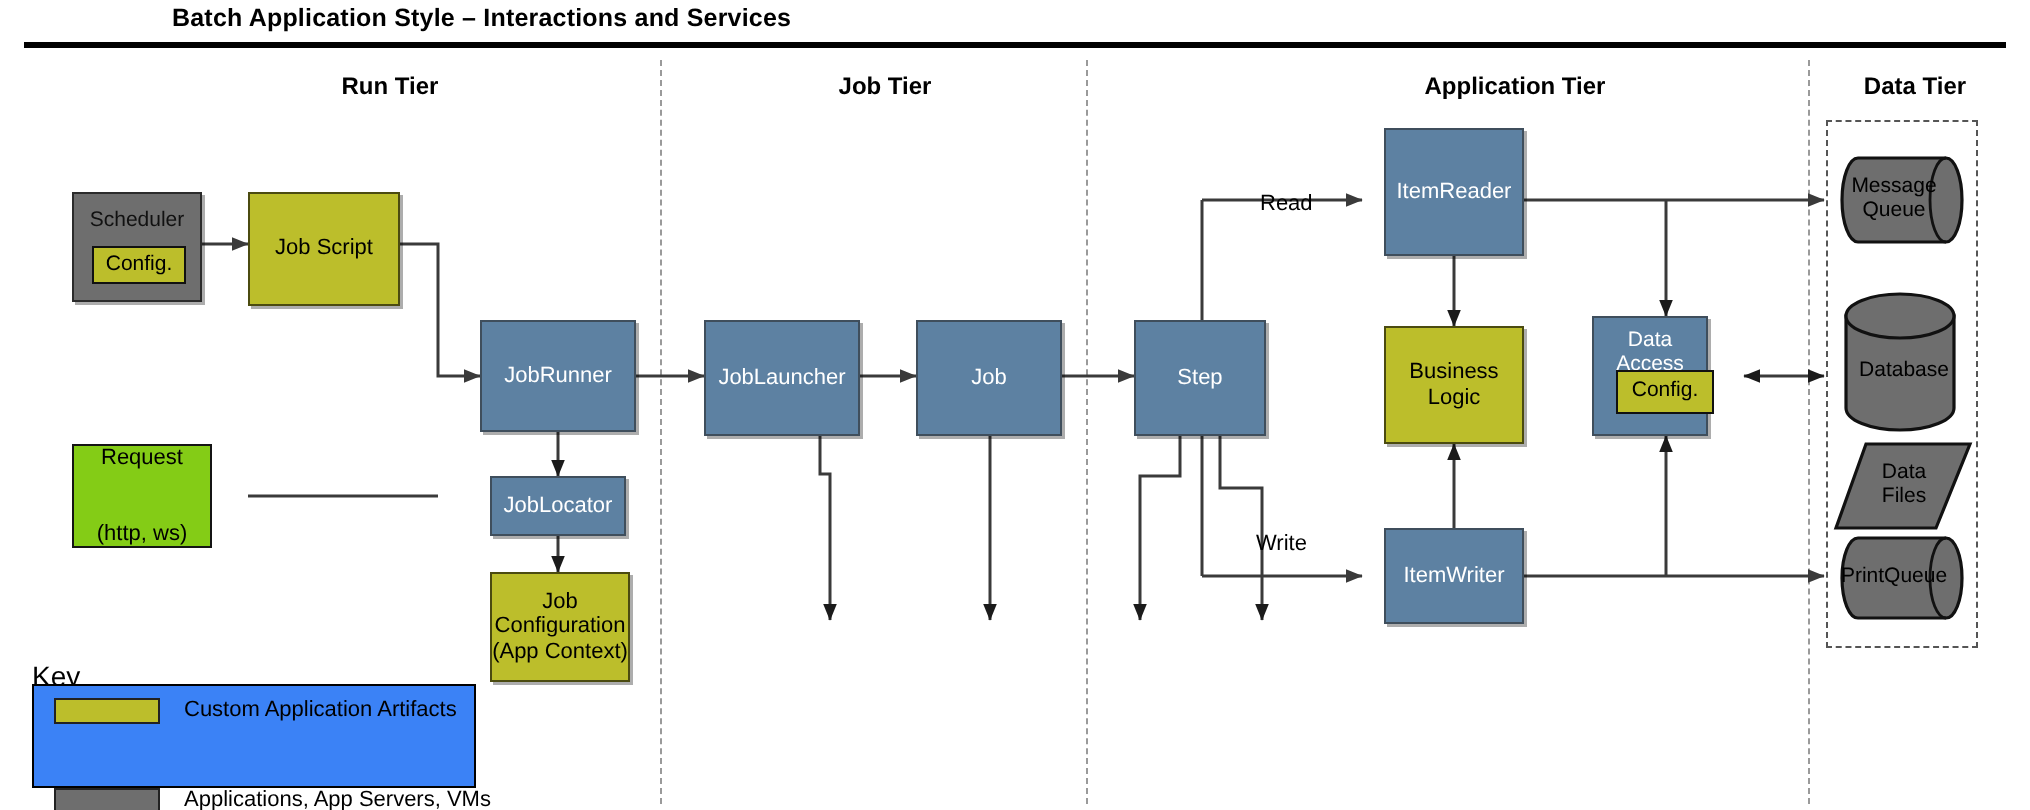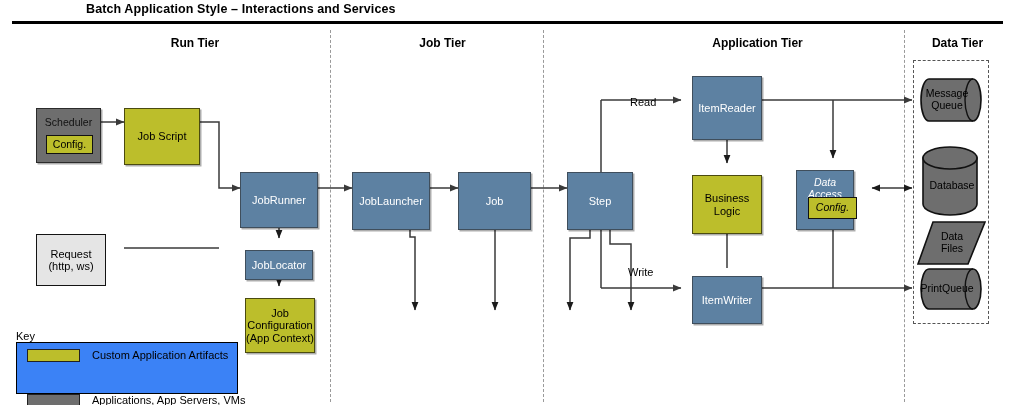--- a/index.html
+++ b/index.html
@@ -19,36 +19,35 @@
   }
   .tier-divider{position:absolute;top:30px;width:0;
     border-left:1.5px dashed #9a9a9a;}
 
   
   .node{
     position:absolute;box-sizing:border-box;
     display:flex;align-items:center;justify-content:center;
     text-align:center;line-height:1.12;
     font-size:11px;
-    margin-top:12px;
   }
   .node-blue{
     background:#5d81a2;border:1.3px solid #3f4e5c;color:#ffffff;
     box-shadow:1.5px 1.5px 0 rgba(0,0,0,.32);
   }
   .node-yellow{
     background:#bcbe2b;border:1.3px solid #4b4b10;color:#000000;
     box-shadow:1.5px 1.5px 0 rgba(0,0,0,.32);
   }
   .node-gray{
     background:#6e6e6e;border:1.3px solid #2b2b2b;color:#000000;
     box-shadow:1.5px 1.5px 0 rgba(0,0,0,.32);
   }
   .node-gray-dk{
-    background:#e5e5e5;border:1.6px solid #141414;color:#000000;
+    background:#84cc16;border:1.6px solid #141414;color:#000000;justify-content:space-between;
   }
   .inner-config{
     position:absolute;box-sizing:border-box;
     display:flex;align-items:center;justify-content:center;
     background:#bcbe2b;border:1.6px solid #111;color:#000;font-size:10.5px;
   }
   .sched-label{position:absolute;left:0;right:0;text-align:center;font-size:10.5px;color:#111;}
 
   
   .dt-dashed{
@@ -60,21 +59,21 @@
     position:absolute;display:flex;align-items:center;justify-content:center;
     text-align:center;font-size:10.5px;color:#000;line-height:1.1;
     pointer-events:none;
   }
 
   
   #wires{position:absolute;left:0;top:0;width:1015px;height:405px;}
   .edge-label{position:absolute;font-size:11px;color:#000;white-space:nowrap;}
 
   
-  .key-caption{position:absolute;left:16px;top:330px;font-size:11px;color:#000;}
+  .key-caption{position:absolute;left:16px;top:330px;font-size:14px;color:#000;}
   .key-box{position:absolute;left:16px;top:342px;width:222px;height:52px;
     box-sizing:border-box;border:1.4px solid #000;background:#3b82f6;}
   .key-row{position:absolute;left:10px;height:14px;display:flex;align-items:center;}
   .key-swatch{width:53px;height:13px;box-sizing:border-box;border:1px solid #222;}
   .key-text{margin-left:12px;font-size:11px;color:#000;white-space:nowrap;}
 </style>
 </head>
 <body>
 
 <div id="root">
@@ -181,21 +180,21 @@
   <div class="node node-blue" style="left:567px;top:160px;width:66px;height:58px;">Step</div>
 
 
   <div class="node node-blue" style="left:692px;top:64px;width:70px;height:64px;">ItemReader</div>
 
   <div class="node node-yellow" style="left:692px;top:163px;width:70px;height:59px;flex-direction:column;">
     <span>Business</span>
     <span>Logic</span>
   </div>
 
-  <div class="node node-blue" style="left:796px;top:158px;width:58px;height:60px;position:absolute;display:block;font-style:italic;">
+  <div class="node node-blue" style="left:796px;top:158px;width:58px;height:60px;position:absolute;display:block;">
     <div class="sched-label" style="top:6px;color:#fff;font-size:10.5px;">Data Access</div>
     <div class="inner-config" style="left:11px;top:26px;width:49px;height:22px;">Config.</div>
   </div>
 
   <div class="node node-blue" style="left:692px;top:264px;width:70px;height:48px;">ItemWriter</div>
 
   <div class="dt-dashed" style="left:913px;top:60px;width:76px;height:264px;"></div>
 
   <svg class="shape-svg" style="left:918px;top:76px;" width="66" height="48">
     <path d="M11,3 H55 A8,21 0 0 1 55,45 H11 A8,21 0 0 1 11,3 Z" fill="#6e6e6e" stroke="#111" stroke-width="1.6"></path>

